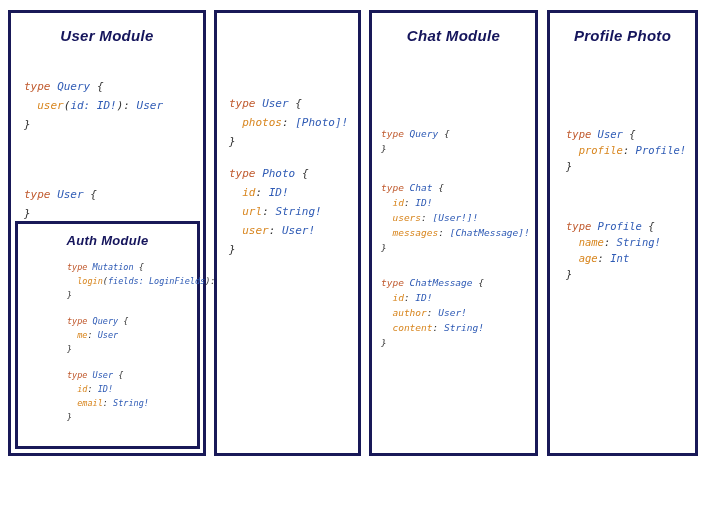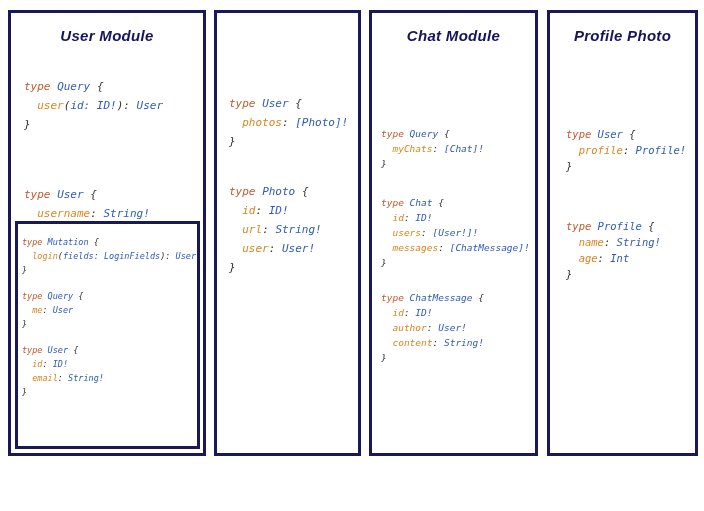--- a/index.html
+++ b/index.html
@@ -50,64 +50,65 @@
   .tok-b { color:var(--typename, #2f5bb5); }
   .tok-f { color:var(--field, #d8861f); }
   .tok-p { color:var(--punct, #333333); }
 
   
   #panel-user > .code { padding-left:13px; font-size:11px; line-height:19px; }
   .cb-u1 { margin-top:31px; }
   .cb-u2 { margin-top:51px; }
 
   
-  .auth-code { padding-left:4px; font-size:8.5px; line-height:14px; }
+  .auth-code { padding-left:4px; font-size:8.5px; line-height:14px;margin-left:45px; }
   .cb-a1 { margin-top:11px; }
   .cb-a2 { margin-top:12px; }
   .cb-a3 { margin-top:12px; }
 
   
   #panel-gallery > .code { padding-left:12px; font-size:11px; line-height:19px; }
   .cb-g1 { margin-top:81px; }
-  .cb-g2 { margin-top:31px; }
+  .cb-g2 { margin-top:13px; }
 
   
   #panel-chat > .code { padding-left:9px; font-size:9.5px; line-height:15px; }
   .cb-c1 { margin-top:80px; }
   .cb-c2 { margin-top:24px; }
   .cb-c3 { margin-top:20px; }
 
   
   #panel-profile > .code { padding-left:16px; font-size:10.5px; line-height:16px; }
   .cb-p1 { margin-top:80px; }
   .cb-p2 { margin-top:44px; }
 </style>
 </head>
 <body>
 
 <section id="panel-user" class="panel">
   <h2 class="panel-title">User Module</h2>
   <div class="code cb-u1"><div class="code-line"><span class="tok-k">type </span><span class="tok-b">Query </span><span class="tok-p">{</span></div><div class="code-line"><span class="tok-f">  user</span><span class="tok-p">(</span><span class="tok-b">id: ID!</span><span class="tok-p">): </span><span class="tok-b">User</span></div><div class="code-line"><span class="tok-p">}</span></div></div>
-  <div class="code cb-u2"><div class="code-line"><span class="tok-k">type </span><span class="tok-b">User </span><span class="tok-p">{</span></div><div class="code-line"><span class="tok-f">  username</span><span class="tok-p">: </span><span class="tok-b">String!</span></div><div class="code-line"><span class="tok-p">}</span></div></div>
+  <div class="code cb-u2"><div class="code-line"><span class="tok-k">type </span><span class="tok-b">User </span><span class="tok-p">{</span></div><div class="code-line"><span class="tok-p">}</span></div></div>
 
   <section id="panel-auth" class="panel-nested">
+    <h2 class="panel-title auth-title">Auth Module</h2>
     <div class="code auth-code cb-a1"><div class="code-line"><span class="tok-k">type </span><span class="tok-b">Mutation </span><span class="tok-p">{</span></div><div class="code-line"><span class="tok-f">  login</span><span class="tok-p">(</span><span class="tok-b">fields: LoginFields</span><span class="tok-p">): </span><span class="tok-b">User</span></div><div class="code-line"><span class="tok-p">}</span></div></div>
     <div class="code auth-code cb-a2"><div class="code-line"><span class="tok-k">type </span><span class="tok-b">Query </span><span class="tok-p">{</span></div><div class="code-line"><span class="tok-f">  me</span><span class="tok-p">: </span><span class="tok-b">User</span></div><div class="code-line"><span class="tok-p">}</span></div></div>
     <div class="code auth-code cb-a3"><div class="code-line"><span class="tok-k">type </span><span class="tok-b">User </span><span class="tok-p">{</span></div><div class="code-line"><span class="tok-f">  id</span><span class="tok-p">: </span><span class="tok-b">ID!</span></div><div class="code-line"><span class="tok-f">  email</span><span class="tok-p">: </span><span class="tok-b">String!</span></div><div class="code-line"><span class="tok-p">}</span></div></div>
   </section>
 </section>
 
 <section id="panel-gallery" class="panel">
   <div class="code cb-g1"><div class="code-line"><span class="tok-k">type </span><span class="tok-b">User </span><span class="tok-p">{</span></div><div class="code-line"><span class="tok-f">  photos</span><span class="tok-p">: </span><span class="tok-b">[Photo]!</span></div><div class="code-line"><span class="tok-p">}</span></div></div>
   <div class="code cb-g2"><div class="code-line"><span class="tok-k">type </span><span class="tok-b">Photo </span><span class="tok-p">{</span></div><div class="code-line"><span class="tok-f">  id</span><span class="tok-p">: </span><span class="tok-b">ID!</span></div><div class="code-line"><span class="tok-f">  url</span><span class="tok-p">: </span><span class="tok-b">String!</span></div><div class="code-line"><span class="tok-f">  user</span><span class="tok-p">: </span><span class="tok-b">User!</span></div><div class="code-line"><span class="tok-p">}</span></div></div>
 </section>
 
 <section id="panel-chat" class="panel">
   <h2 class="panel-title">Chat Module</h2>
-  <div class="code cb-c1"><div class="code-line"><span class="tok-k">type </span><span class="tok-b">Query </span><span class="tok-p">{</span></div><div class="code-line"><span class="tok-f">  myChats</span><span class="tok-p">: </span><span class="tok-b">[Chat]!</span></div><div class="code-line"><span class="tok-p">}</span></div></div>
+  <div class="code cb-c1"><div class="code-line"><span class="tok-k">type </span><span class="tok-b">Query </span><span class="tok-p">{</span></div><div class="code-line"><span class="tok-p">}</span></div></div>
   <div class="code cb-c2"><div class="code-line"><span class="tok-k">type </span><span class="tok-b">Chat </span><span class="tok-p">{</span></div><div class="code-line"><span class="tok-f">  id</span><span class="tok-p">: </span><span class="tok-b">ID!</span></div><div class="code-line"><span class="tok-f">  users</span><span class="tok-p">: </span><span class="tok-b">[User!]!</span></div><div class="code-line"><span class="tok-f">  messages</span><span class="tok-p">: </span><span class="tok-b">[ChatMessage]!</span></div><div class="code-line"><span class="tok-p">}</span></div></div>
   <div class="code cb-c3"><div class="code-line"><span class="tok-k">type </span><span class="tok-b">ChatMessage </span><span class="tok-p">{</span></div><div class="code-line"><span class="tok-f">  id</span><span class="tok-p">: </span><span class="tok-b">ID!</span></div><div class="code-line"><span class="tok-f">  author</span><span class="tok-p">: </span><span class="tok-b">User!</span></div><div class="code-line"><span class="tok-f">  content</span><span class="tok-p">: </span><span class="tok-b">String!</span></div><div class="code-line"><span class="tok-p">}</span></div></div>
 </section>
 
 <section id="panel-profile" class="panel">
   <h2 class="panel-title">Profile Photo</h2>
   <div class="code cb-p1"><div class="code-line"><span class="tok-k">type </span><span class="tok-b">User </span><span class="tok-p">{</span></div><div class="code-line"><span class="tok-f">  profile</span><span class="tok-p">: </span><span class="tok-b">Profile!</span></div><div class="code-line"><span class="tok-p">}</span></div></div>
   <div class="code cb-p2"><div class="code-line"><span class="tok-k">type </span><span class="tok-b">Profile </span><span class="tok-p">{</span></div><div class="code-line"><span class="tok-f">  name</span><span class="tok-p">: </span><span class="tok-b">String!</span></div><div class="code-line"><span class="tok-f">  age</span><span class="tok-p">: </span><span class="tok-b">Int</span></div><div class="code-line"><span class="tok-p">}</span></div></div>
 </section>
 

